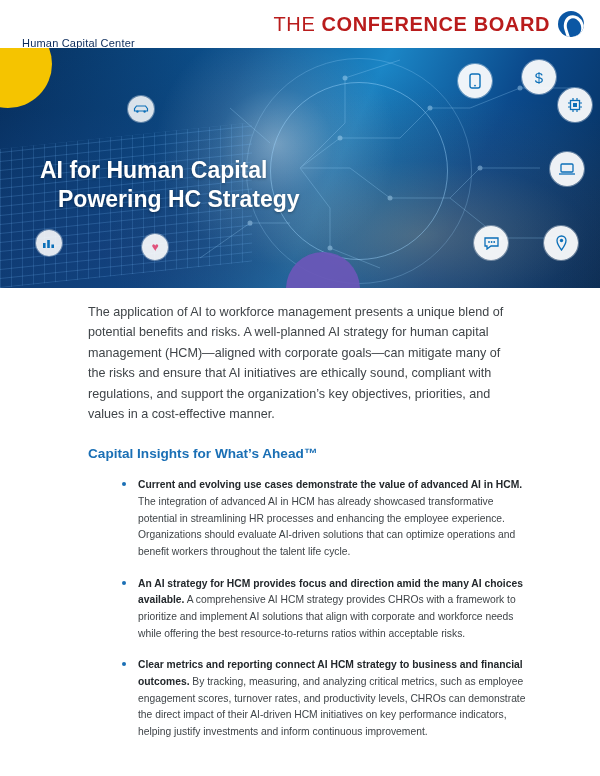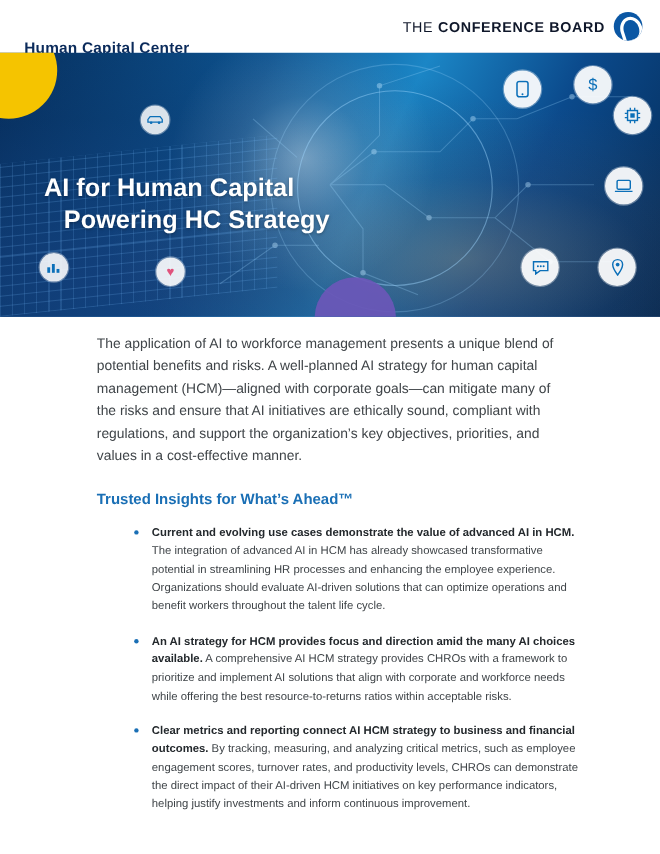--- a/index.html
+++ b/index.html
@@ -20,35 +20,35 @@
   .topbar {
     position: relative;
     height: 48px;
     background: #ffffff;
     display: flex;
     align-items: center;
     justify-content: space-between;
     padding: 0 16px 0 22px;
   }
   .topbar-left {
-    font-size: 14px;
+    font-size: 11px;
     color: #0b2b5b;
-    font-weight: bold;
+    font-weight: normal;
     letter-spacing: 0.2px;
     margin-top: 38px;
   }
   .brand {
     display: flex;
     align-items: center;
     gap: 8px;
   }
   .brand-text {
-    font-size: 13px;
+    font-size: 20px;
     letter-spacing: 0.6px;
-    color: #0f172a;
+    color: #b91c1c;
   }
   .brand-text .thin { font-weight: normal; }
   .brand-text .bold { font-weight: bold; }
   .brand-mark {
     width: 26px; height: 26px;
     border-radius: 50%;
     background: #0b57a4;
     position: relative;
     overflow: hidden;
     flex: 0 0 auto;
@@ -310,21 +310,21 @@
 
     <div class="hero-title">
       <div class="l1">AI for Human Capital</div>
       <div class="l3">Powering HC Strategy</div>
     </div>
   </div>
 
   <div class="body">
     <p class="lede">The application of AI to workforce management presents a unique blend of potential benefits and risks. A well-planned AI strategy for human capital management (HCM)—aligned with corporate goals—can mitigate many of the risks and ensure that AI initiatives are ethically sound, compliant with regulations, and support the organization’s key objectives, priorities, and values in a cost-effective manner.</p>
 
-    <h2 class="section-title">Trusted Insights for What’s Ahead™</h2>
+    <h2 class="section-title">Capital Insights for What’s Ahead™</h2>
 
     <ul class="insights">
       <li>
         <span class="lead">Current and evolving use cases demonstrate the value of advanced AI in HCM.</span><span> The integration of advanced AI in HCM has already showcased transformative potential in streamlining HR processes and enhancing the employee experience. Organizations should evaluate AI-driven solutions that can optimize operations and benefit workers throughout the talent life cycle.</span>
       </li>
       <li>
         <span class="lead">An AI strategy for HCM provides focus and direction amid the many AI choices available.</span><span> A comprehensive AI HCM strategy provides CHROs with a framework to prioritize and implement AI solutions that align with corporate and workforce needs while offering the best resource-to-returns ratios within acceptable risks.</span>
       </li>
       <li>
         <span class="lead">Clear metrics and reporting connect AI HCM strategy to business and financial outcomes.</span><span> By tracking, measuring, and analyzing critical metrics, such as employee engagement scores, turnover rates, and productivity levels, CHROs can demonstrate the direct impact of their AI-driven HCM initiatives on key performance indicators, helping justify investments and inform continuous improvement.</span>

